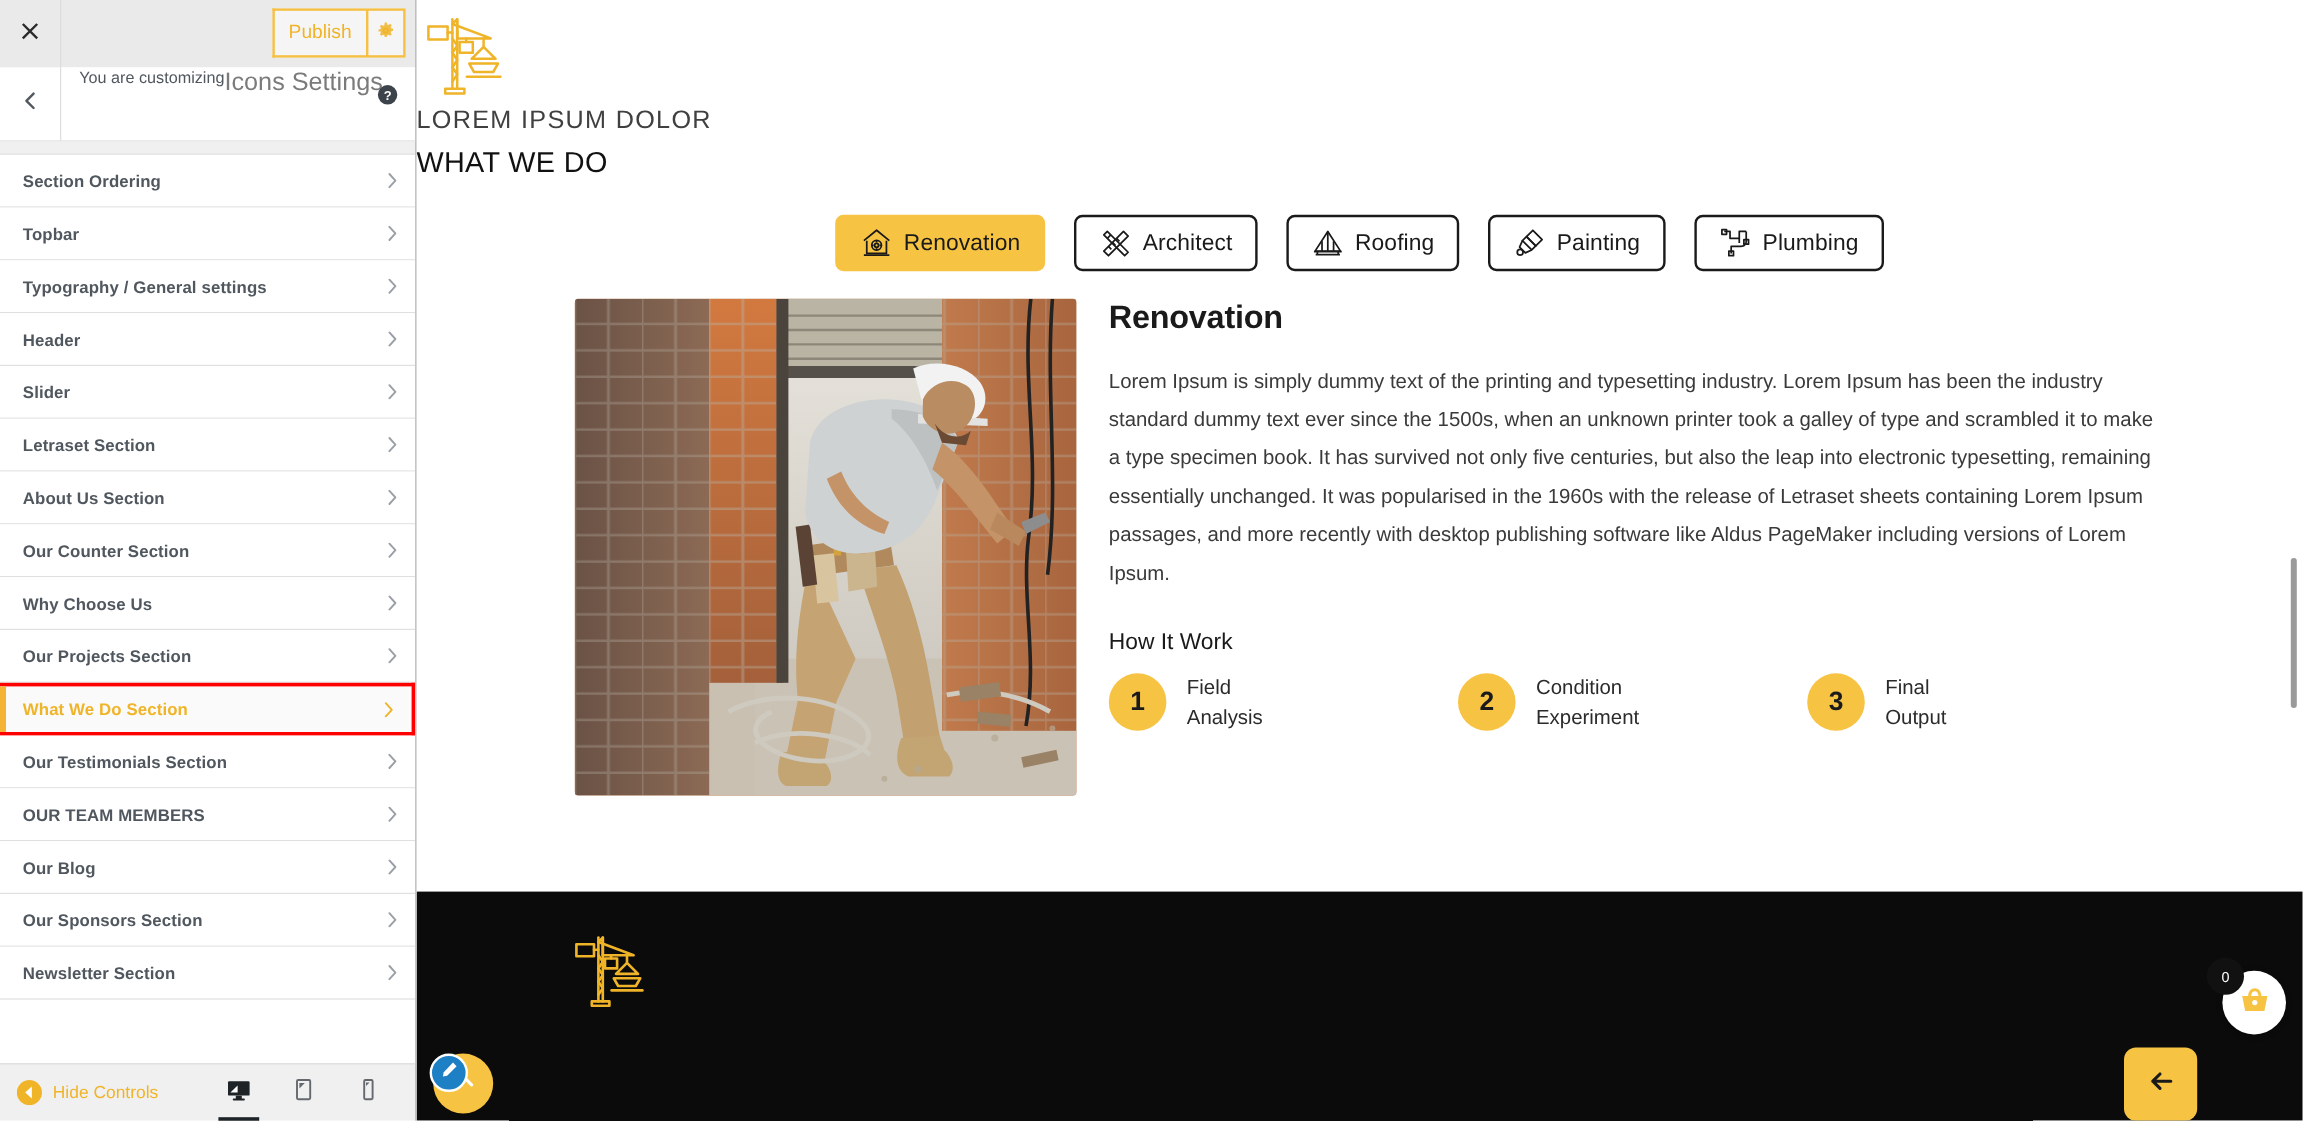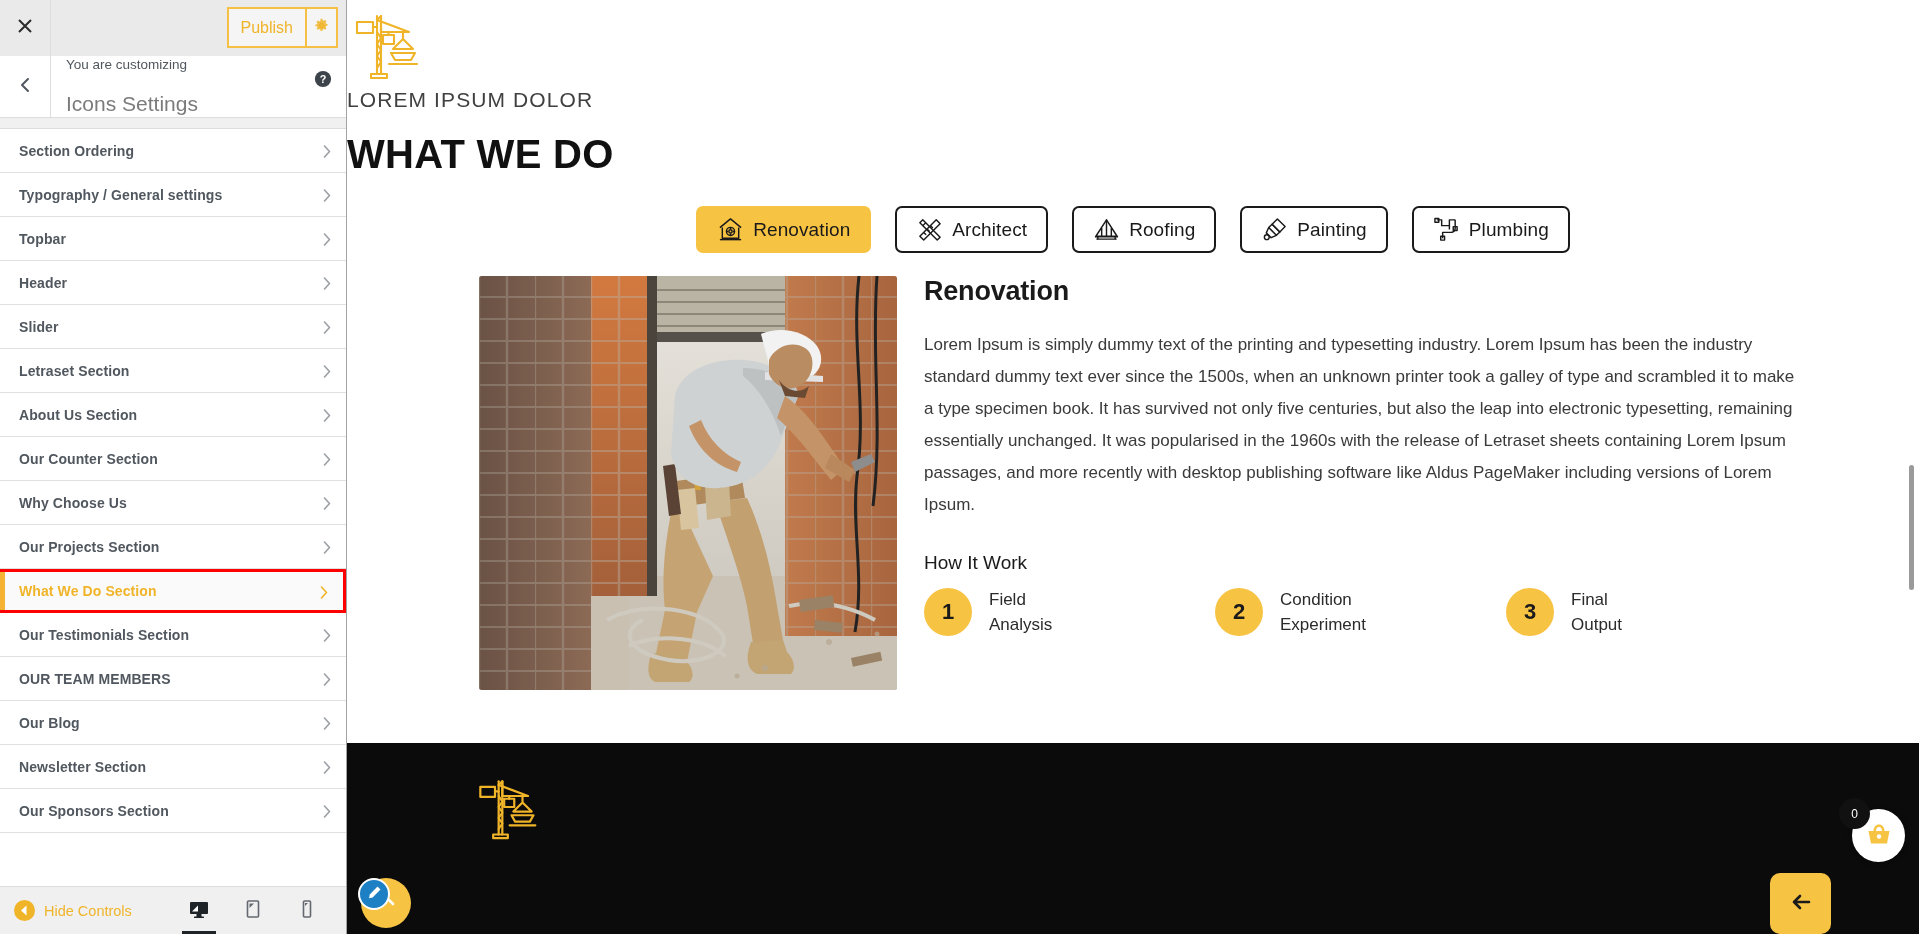--- a/index.html
+++ b/index.html
@@ -68,21 +68,21 @@
   }
   .cz-back {
     width: 51px; flex: 0 0 51px;
     border-right: 1px solid #ddd;
     display: flex; align-items: center; justify-content: center;
     cursor: pointer;
   }
   .cz-back svg { width: 13px; height: 16px; }
   .cz-panel-titles {
     flex: 1 1 auto;
-    display: flex; flex-direction: column; justify-content: space-between;
+    display: flex; justify-content: flex-start;
     padding-left: 15px; position: relative;
   }
   .cz-customizing {
     font-size: 13.5px; color: #50575e; line-height: 1.4;
   }
   .cz-theme-title {
     font-size: 21px; color: #7b7b7b; font-weight: 300; line-height: 1.25;
   }
   .cz-help {
     position: absolute; right: 14px; top: 14px;
@@ -170,22 +170,22 @@
   
   .site-brand {
     padding-top: 8px;
   }
   .brand-crane { margin: 0 auto; display: block; }
   .brand-sub {
     font-size: 21px; color: #404040; letter-spacing: 1.1px;
     font-weight: 400; margin-top: 4px;
   }
   .brand-title {
-    font-size: 40px; font-weight: bold; color: #111;
-    margin-top: 20px; letter-spacing: 0.3px;
+    font-size: 24px; font-weight: normal; color: #111;
+    margin-top: 9px; letter-spacing: 0.3px;
   }
 
   
   .wwd-tabs {
     display: flex; justify-content: center; align-items: center;
     gap: 24px; margin-top: 29px;
   }
   .wwd-tab {
     height: 47px;
     display: flex; align-items: center; gap: 9px;
@@ -361,27 +361,27 @@
   <div class="cz-strip"></div>
 
   <div class="cz-list">
     <div class="cz-item">
       <span class="cz-item-label">Section Ordering</span>
       <span class="cz-chevron"><svg viewBox="0 0 8 13">
             <path d="M1.5 1 L6.5 6.5 L1.5 12" stroke="#9aa0a6" stroke-width="1.6" fill="none" stroke-linecap="round" stroke-linejoin="round"></path>
           </svg></span>
     </div>
     <div class="cz-item">
+      <span class="cz-item-label">Topbar</span>
+      <span class="cz-chevron"><svg viewBox="0 0 8 13">
+            <path d="M1.5 1 L6.5 6.5 L1.5 12" stroke="#9aa0a6" stroke-width="1.6" fill="none" stroke-linecap="round" stroke-linejoin="round"></path>
+          </svg></span>
+    </div>
+    <div class="cz-item">
       <span class="cz-item-label">Typography / General settings</span>
-      <span class="cz-chevron"><svg viewBox="0 0 8 13">
-            <path d="M1.5 1 L6.5 6.5 L1.5 12" stroke="#9aa0a6" stroke-width="1.6" fill="none" stroke-linecap="round" stroke-linejoin="round"></path>
-          </svg></span>
-    </div>
-    <div class="cz-item">
-      <span class="cz-item-label">Topbar</span>
       <span class="cz-chevron"><svg viewBox="0 0 8 13">
             <path d="M1.5 1 L6.5 6.5 L1.5 12" stroke="#9aa0a6" stroke-width="1.6" fill="none" stroke-linecap="round" stroke-linejoin="round"></path>
           </svg></span>
     </div>
     <div class="cz-item">
       <span class="cz-item-label">Header</span>
       <span class="cz-chevron"><svg viewBox="0 0 8 13">
             <path d="M1.5 1 L6.5 6.5 L1.5 12" stroke="#9aa0a6" stroke-width="1.6" fill="none" stroke-linecap="round" stroke-linejoin="round"></path>
           </svg></span>
     </div>
@@ -439,27 +439,27 @@
             <path d="M1.5 1 L6.5 6.5 L1.5 12" stroke="#9aa0a6" stroke-width="1.6" fill="none" stroke-linecap="round" stroke-linejoin="round"></path>
           </svg></span>
     </div>
     <div class="cz-item">
       <span class="cz-item-label">Our Blog</span>
       <span class="cz-chevron"><svg viewBox="0 0 8 13">
             <path d="M1.5 1 L6.5 6.5 L1.5 12" stroke="#9aa0a6" stroke-width="1.6" fill="none" stroke-linecap="round" stroke-linejoin="round"></path>
           </svg></span>
     </div>
     <div class="cz-item">
+      <span class="cz-item-label">Our Sponsors Section</span>
+      <span class="cz-chevron"><svg viewBox="0 0 8 13">
+            <path d="M1.5 1 L6.5 6.5 L1.5 12" stroke="#9aa0a6" stroke-width="1.6" fill="none" stroke-linecap="round" stroke-linejoin="round"></path>
+          </svg></span>
+    </div>
+    <div class="cz-item">
       <span class="cz-item-label">Newsletter Section</span>
-      <span class="cz-chevron"><svg viewBox="0 0 8 13">
-            <path d="M1.5 1 L6.5 6.5 L1.5 12" stroke="#9aa0a6" stroke-width="1.6" fill="none" stroke-linecap="round" stroke-linejoin="round"></path>
-          </svg></span>
-    </div>
-    <div class="cz-item">
-      <span class="cz-item-label">Our Sponsors Section</span>
       <span class="cz-chevron"><svg viewBox="0 0 8 13">
             <path d="M1.5 1 L6.5 6.5 L1.5 12" stroke="#9aa0a6" stroke-width="1.6" fill="none" stroke-linecap="round" stroke-linejoin="round"></path>
           </svg></span>
     </div>
   </div>
 
   <div class="cz-footer">
     <div class="cz-hide">
       <span class="cz-hide-icon">
         <svg viewBox="0 0 21 21">

